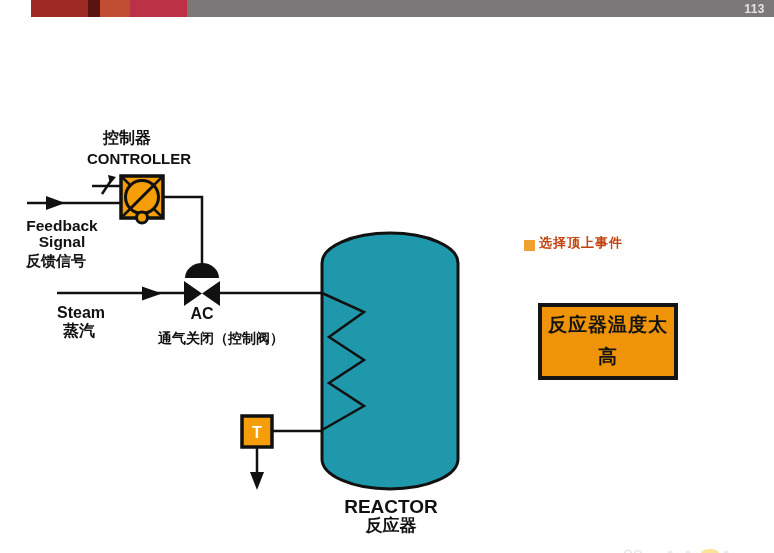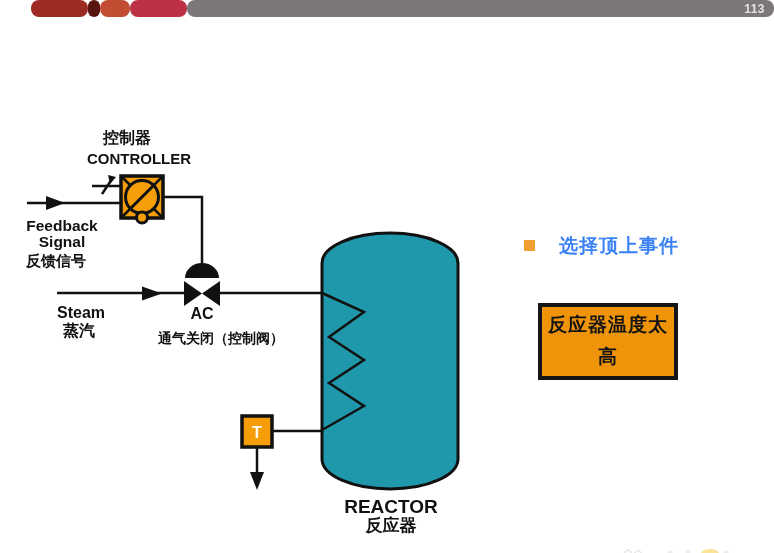--- a/index.html
+++ b/index.html
@@ -2,42 +2,42 @@
 <html><head>
 <meta charset="utf-8">
 <style>
   html,body{margin:0;padding:0;background:#ffffff;}
   .slide{
     position:relative;width:774px;height:553px;overflow:hidden;
     background:#ffffff;font-family:"Liberation Sans",sans-serif;
   }
   
   .header-bar{position:absolute;top:0;left:0;width:774px;height:17px;}
-  .hblock{position:absolute;top:0;height:17px;border-radius:8px;}
+  .hblock{position:absolute;top:0;height:17px;}
   .hb1{left:31px;width:57px;background:#9D2B23;}
   .hb2{left:88px;width:12px;background:#5A140F;}
   .hb3{left:100px;width:30px;background:#C14E33;}
   .hb4{left:130px;width:57px;background:#BC3146;}
   .hb-gray{left:187px;width:587px;background:#7C787A;
     display:flex;align-items:center;justify-content:flex-end;}
   .page-num{color:#E3E3E4;font-size:12px;font-weight:bold;
     padding-right:9px;letter-spacing:.5px;}
   
   svg text{fill:#111111;}
   .t-en{font-family:"Liberation Sans",sans-serif;font-weight:bold;}
   .t-cn{font-family:"Liberation Serif",serif;font-weight:bold;}
   .t-white{fill:#ffffff;}
   
   .bullet-item{
     position:absolute;left:524px;top:236px;display:flex;align-items:flex-start;
   }
   .bullet-square{width:11px;height:11px;background:#F0A030;margin-top:4px;
     flex:0 0 auto;}
   .bullet-label{font-family:"Liberation Serif",serif;font-weight:600;
-    font-size:19px;color:#3b82f6;margin-left:24px;letter-spacing:1px;
+    font-size:13px;color:#c2410c;margin-left:4px;letter-spacing:1px;
     line-height:1.1;}
   .top-event-box{
     position:absolute;left:538px;top:303px;width:140px;height:77px;
     box-sizing:border-box;border:4px solid #151515;background:#EF9309;
     display:flex;flex-direction:column;align-items:center;justify-content:center;
     font-family:"Liberation Serif",serif;font-weight:bold;font-size:19px;
     color:#141414;text-align:center;line-height:1.3;letter-spacing:1px;gap:7px;
   }
   
   .watermark{position:absolute;right:32px;bottom:-3px;opacity:.45;}

